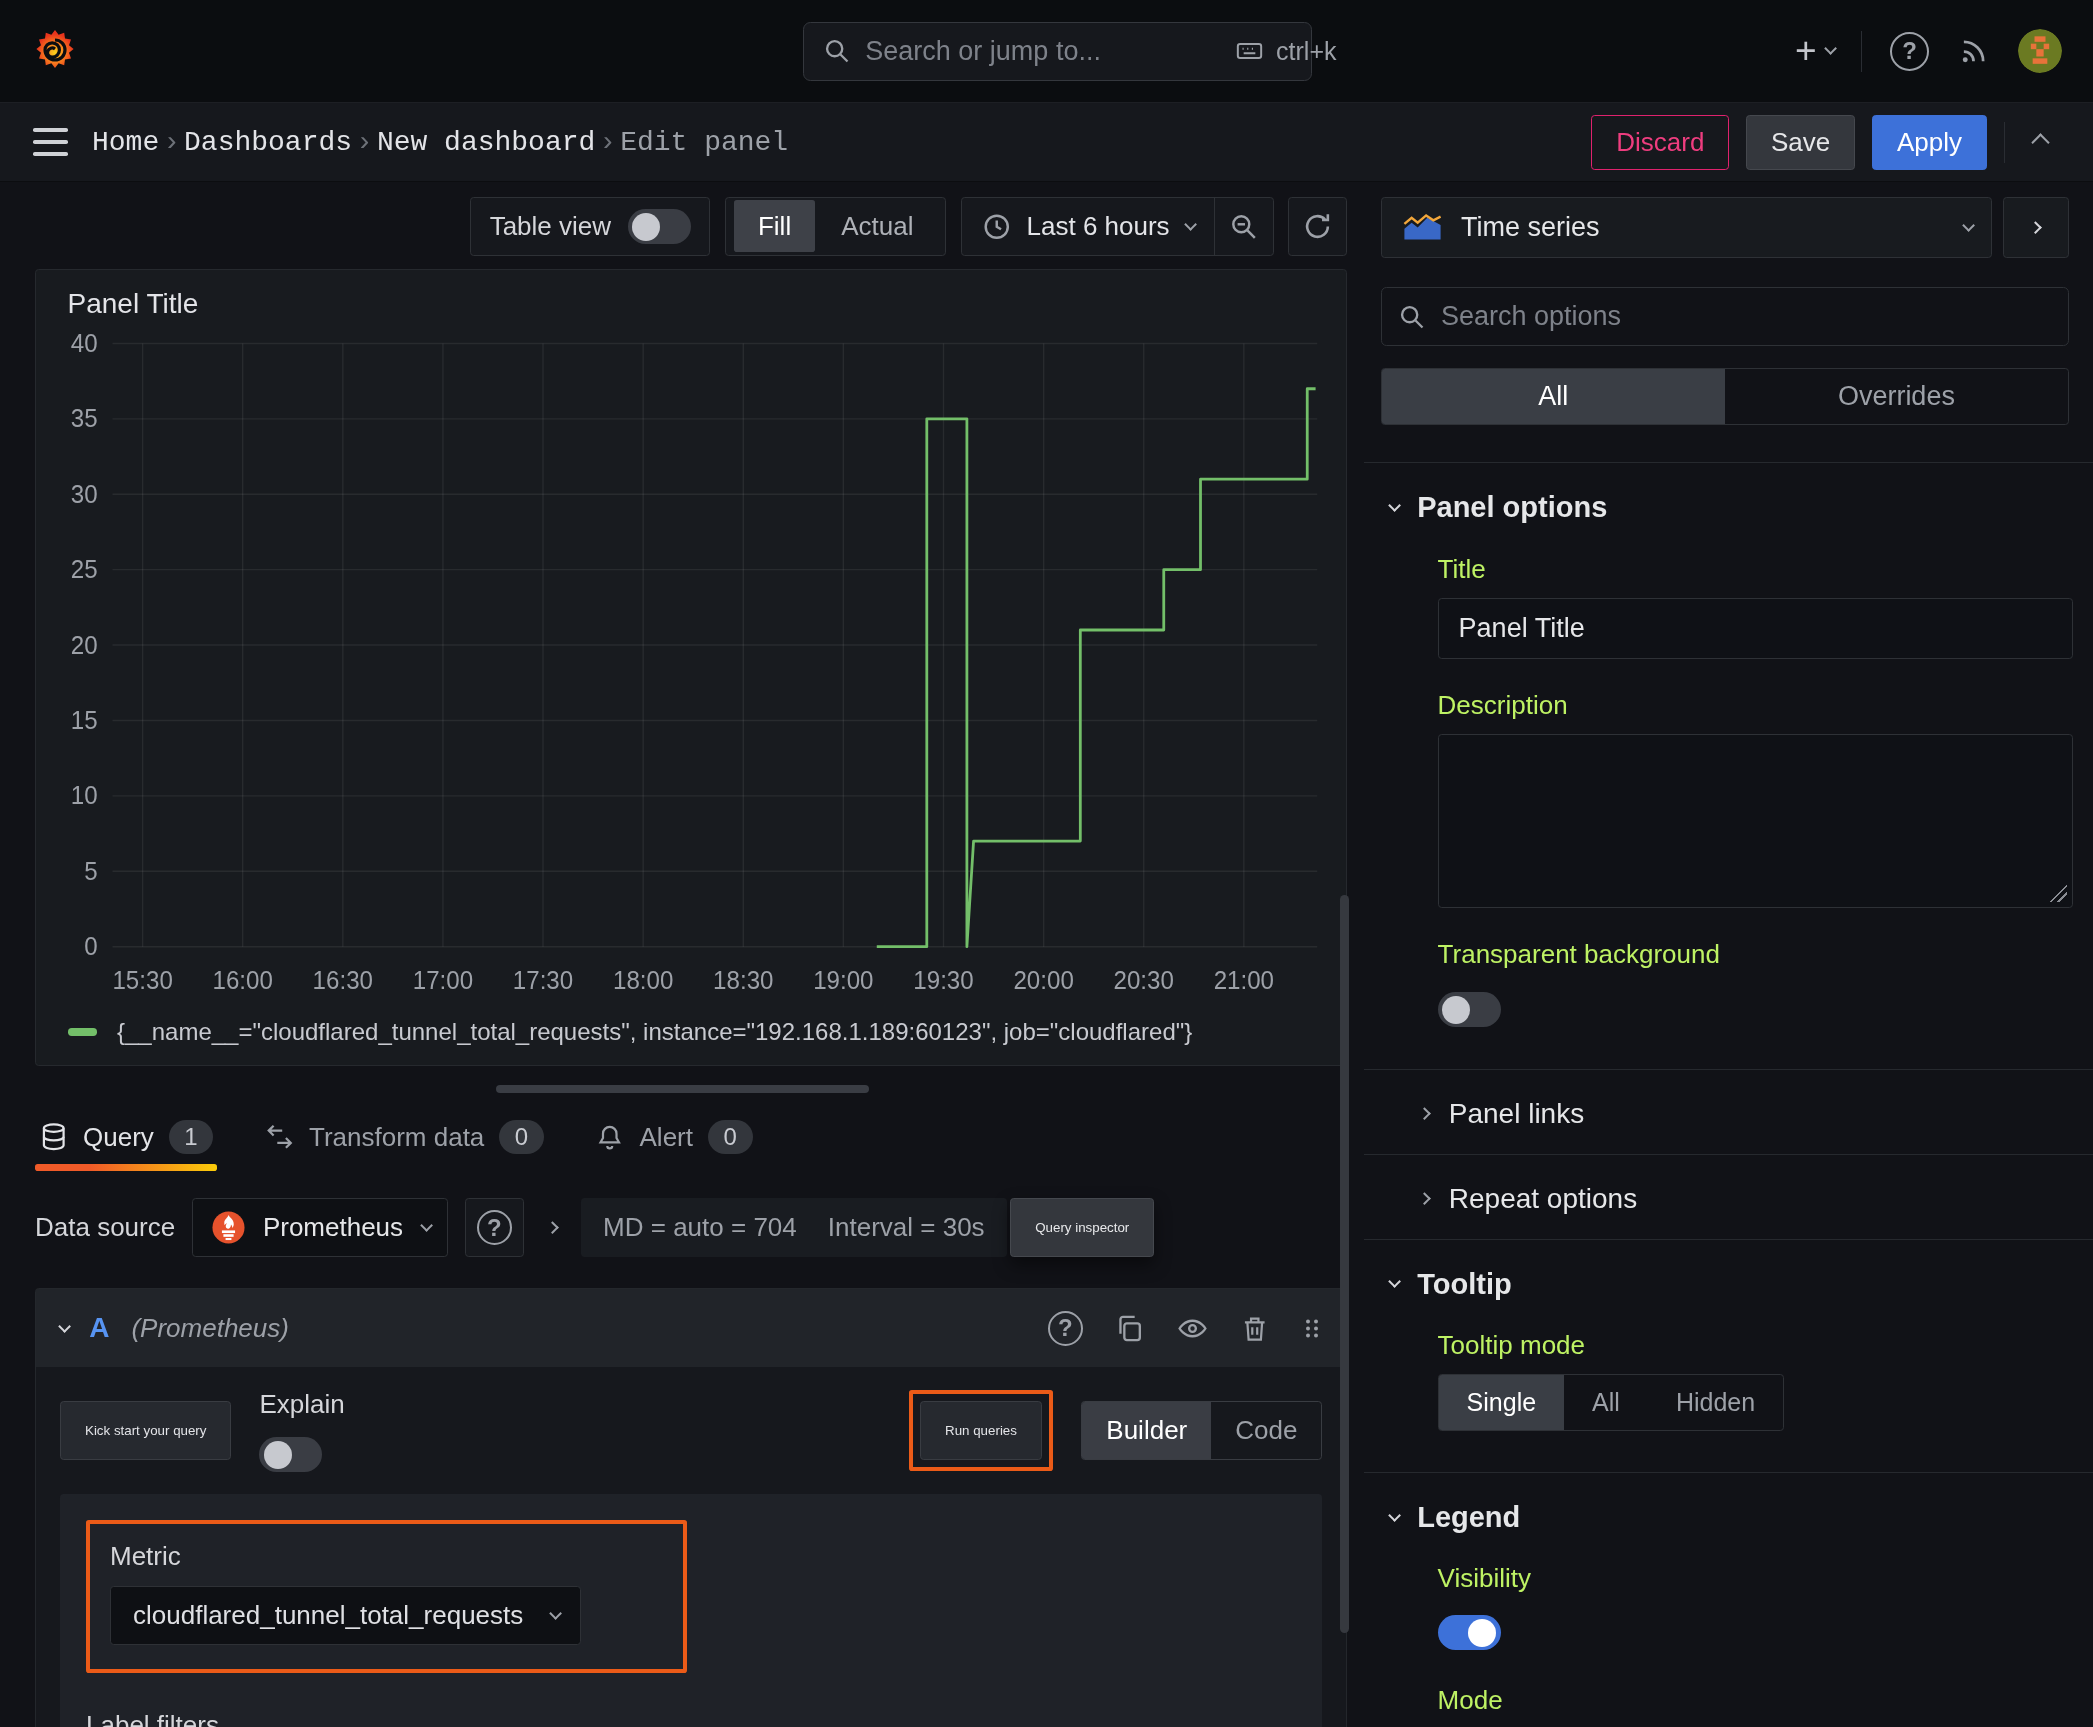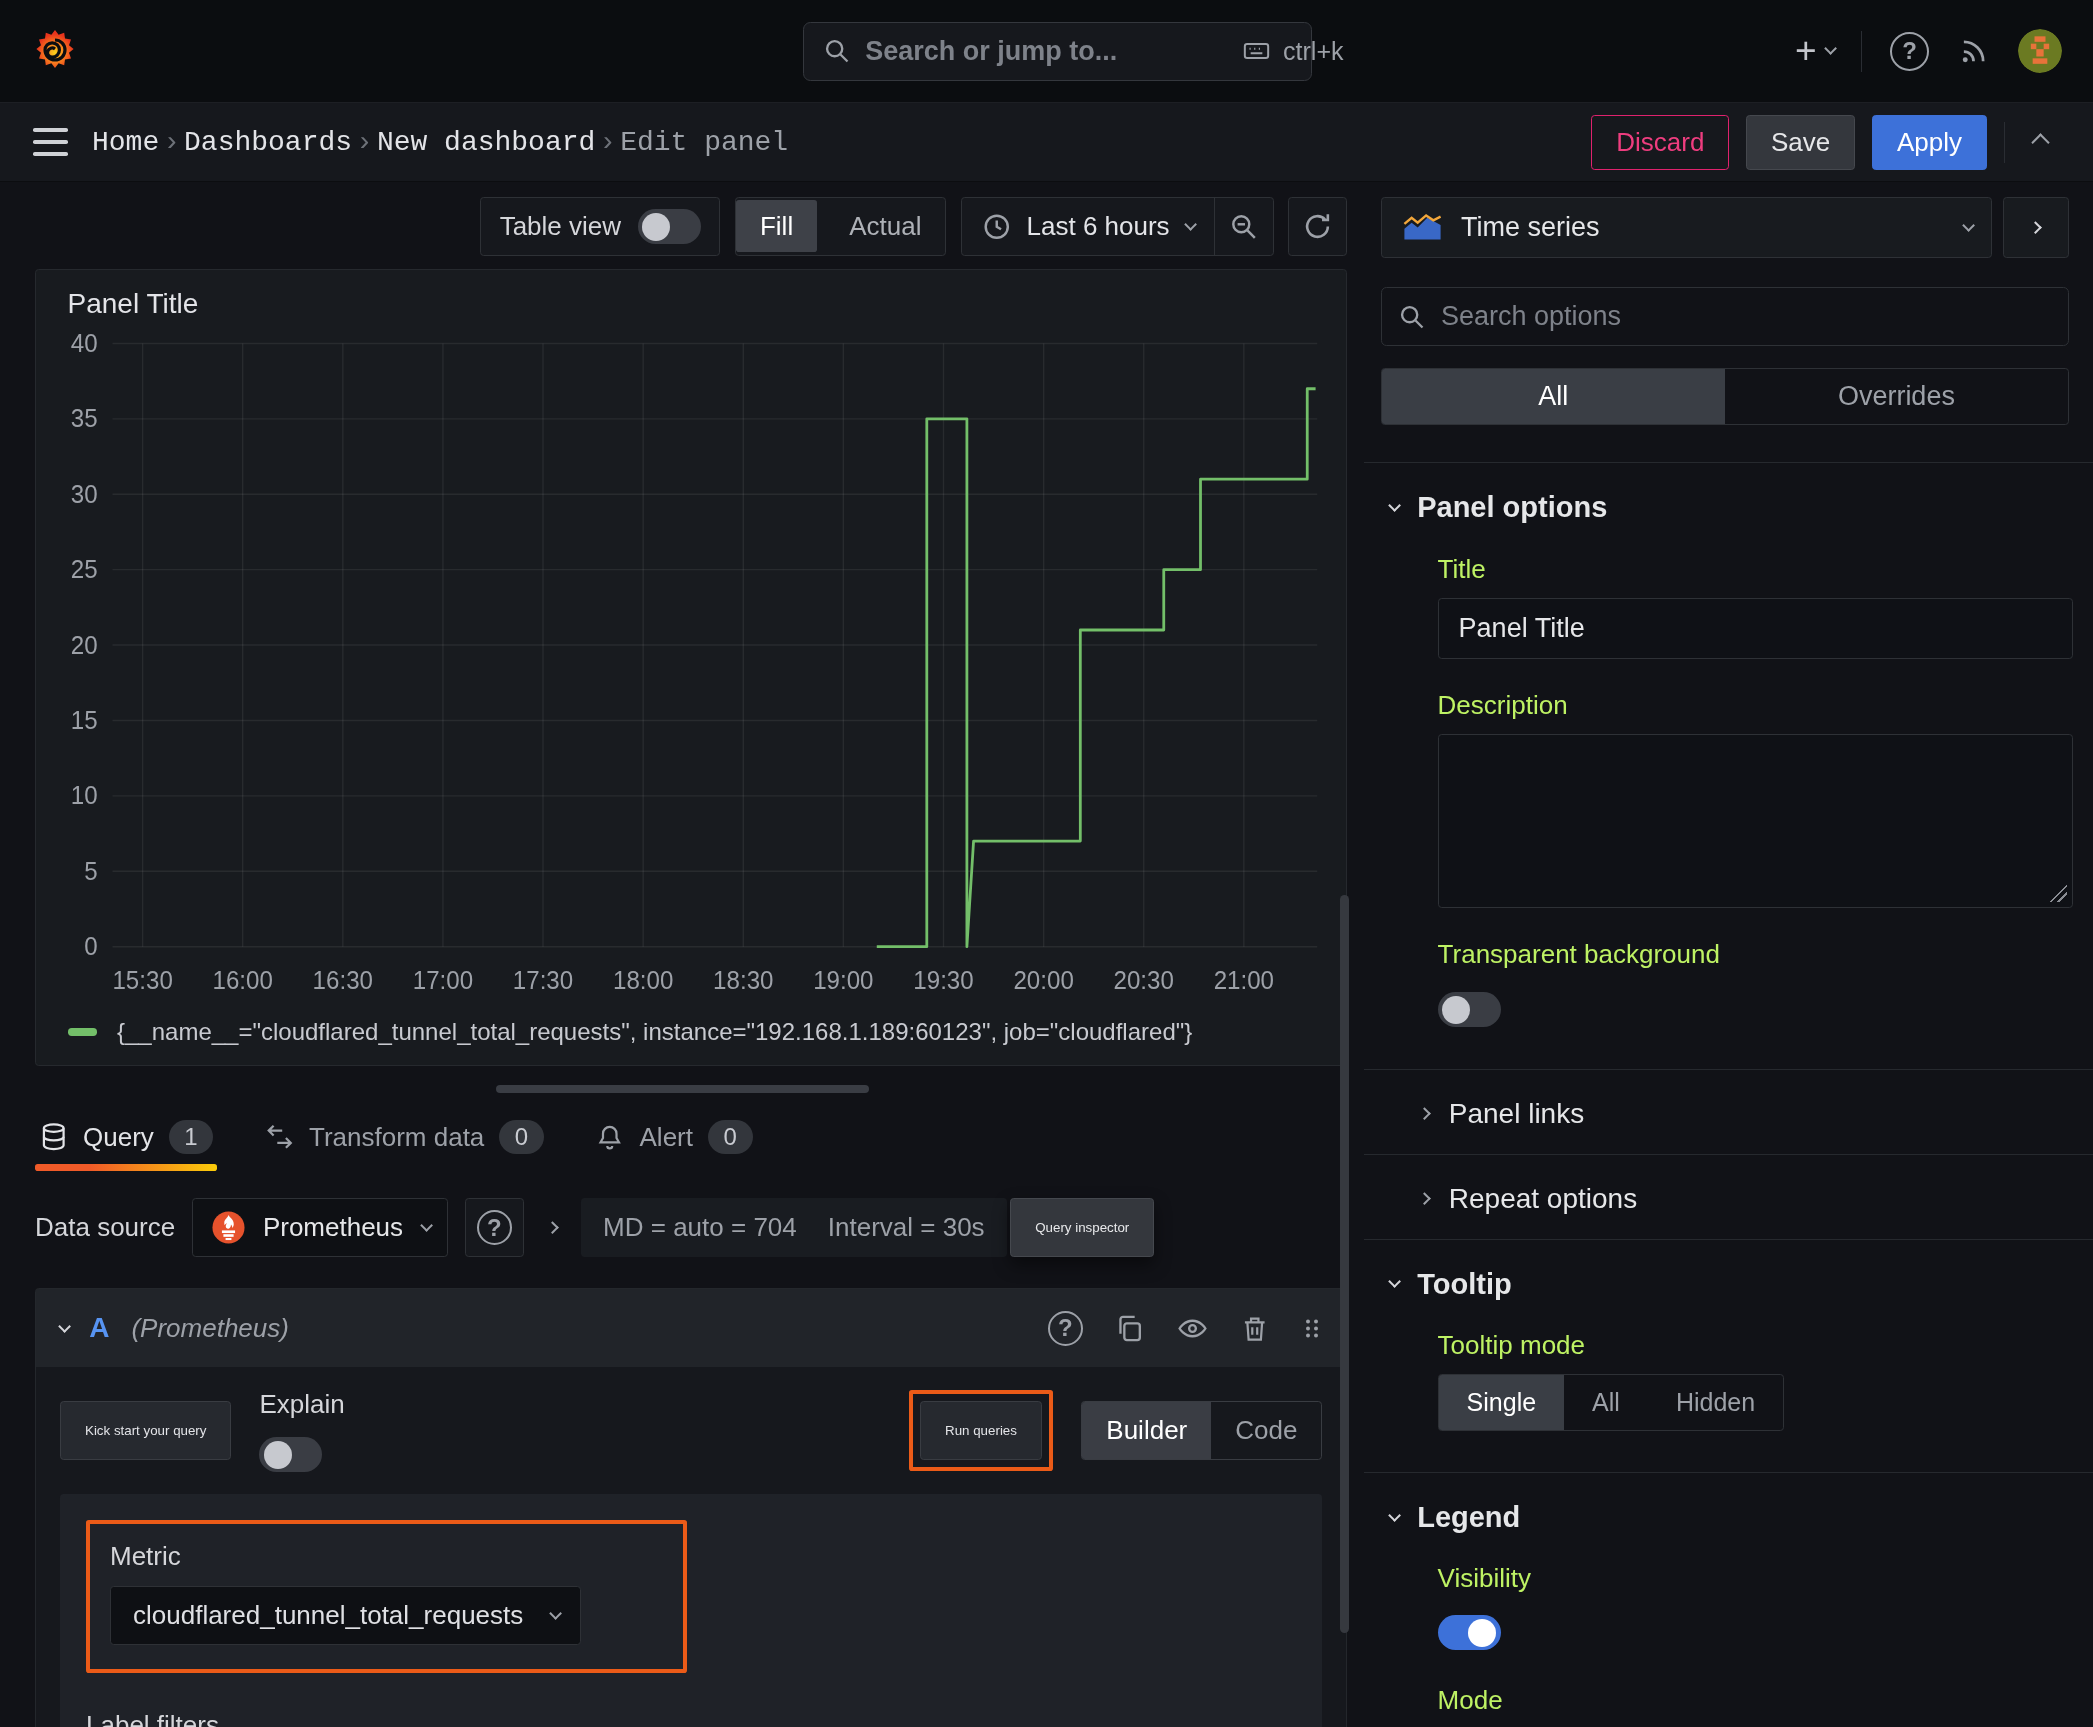--- a/index.html
+++ b/index.html
@@ -5,21 +5,21 @@
   * { box-sizing: border-box; margin: 0; padding: 0; }
   html,body { width:2093px; height:1728px; overflow:hidden; }
   body { background:#111217; color:#d5d6da; font-family:"Liberation Sans",sans-serif; font-size:26px; }
   svg { display:block; }
   .ico { color:#9da1a8; }
 
   
   .topnav { height:103px; background:#0b0d10; display:flex; align-items:center; padding:0 31px; border-bottom:0.9px solid #1d1f24; position:relative; }
   .nav-left { display:flex; align-items:center; }
   .search { position:absolute; left:803px; width:509px; height:59px; background:#16181d; border:0.9px solid #34373d; border-radius:7.4px; display:flex; align-items:center; gap:14.8px; padding:0 18.5px; }
-  .search input { flex:1; background:transparent; border:none; outline:none; color:#cfd1d6; font-size:27px; font-family:inherit;font-weight:bold; }
+  .search input { flex:1; background:transparent; border:none; outline:none; color:#cfd1d6; font-size:27px; font-family:inherit; }
   .search input::placeholder { color:#7e828a; }
   .kbd-hint { display:flex; align-items:center; gap:11px; color:#9da1a8; font-size:25px; }
   .nav-right { margin-left:auto; display:flex; align-items:center; gap:28px; }
   .plus-group { display:flex; align-items:center; gap:7.4px; color:#c3c5cb; font-size:37px; }
   .navdiv { width:0.9px; height:41px; background:#2a2d33; }
   .qcircle { width:39px; height:39px; border:2.3px solid #9da1a8; border-radius:50%; display:flex; align-items:center; justify-content:center; color:#9da1a8; font-size:24px; font-weight:bold; }
   .avatar { width:44px; height:44px; border-radius:50%; overflow:hidden; }
 
   
   .crumbbar { height:79px; background:#16181d; display:flex; align-items:center; padding:0 33px; gap:24px; border-bottom:0.9px solid #0c0d10; }
@@ -47,21 +47,21 @@
   .vscroll { position:absolute; left:1340px; top:713px; width:9.2px; height:738px; border-radius:4.6px; background:#36393f; }
 
   
   .toolbar { height:87px; display:flex; justify-content:flex-end; align-items:center; gap:14.8px; padding:14.8px 0 13px; }
   .ctl { height:59px; background:#16181d; border:0.9px solid #2e3136; border-radius:3.7px; display:flex; align-items:center; }
   .tableview { padding:0 18.5px; gap:16.6px; }
   .toggle { width:63px; height:35px; border-radius:18.5px; background:#3a3d44; position:relative; flex:none; cursor:pointer; }
   .toggle i { position:absolute; top:3.7px; left:4.6px; width:28px; height:28px; border-radius:50%; background:#c7c9cf; }
   .toggle.on { background:#3d71d9; }
   .toggle.on i { left:auto; right:4.6px; background:#fff; }
-  .segwrap { overflow:hidden; padding:0; gap:8px; }
+  .segwrap { overflow:hidden; padding:8px; gap:2px; }
   .seg { height:52px; padding:0 24px; display:flex; align-items:center; justify-content:center; color:#aeb1b7; border-radius:2.8px; }
   .seg.active { background:#3e4148; color:#fff; }
   .timectl { padding:0; }
   .timemain { display:flex; align-items:center; gap:14.8px; padding:0 20px;justify-content:flex-end; }
   .timezoom { width:59px; height:100%; display:flex; align-items:center; justify-content:center; border-left:0.9px solid #2e3136; }
   .sqbtn { width:59px; height:59px; background:#16181d; border:0.9px solid #2e3136; border-radius:3.7px; display:flex; align-items:center; justify-content:center; }
 
   
   .panel-card { height:797px; background:#181b1f; border:0.9px solid #26292e; border-radius:3.7px; padding:14.8px 18.5px 9.2px; display:flex; flex-direction:column; }
   .panel-title { font-size:28px; font-weight:500; color:#e3e4e8; padding:3.7px 13px 9.2px; }

